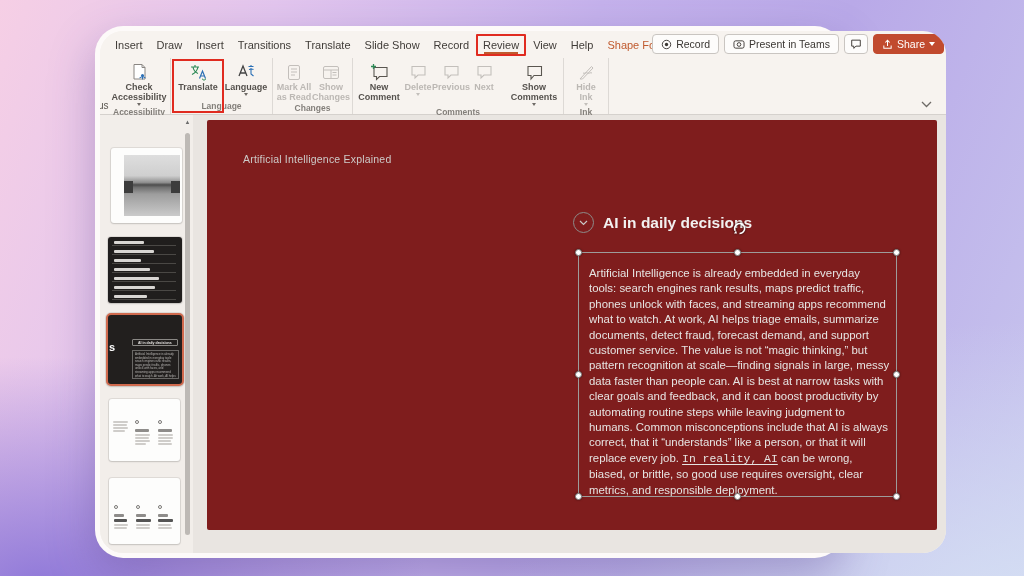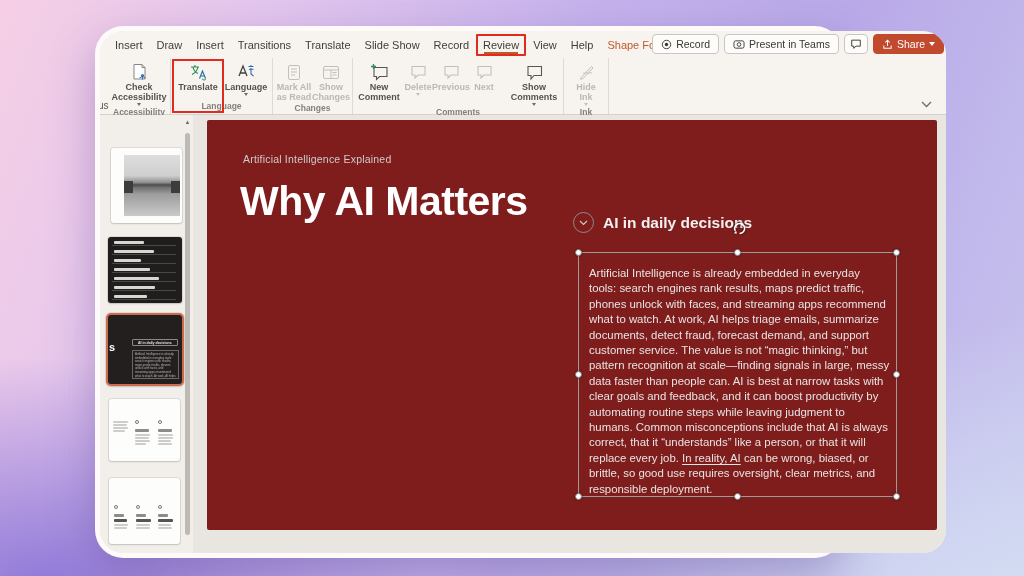--- a/index.html
+++ b/index.html
@@ -89,21 +89,21 @@
   .eyebrow { position:absolute; left:36px; top:33px; font-size:10.5px; color:#cdcbc9; letter-spacing:.2px; }
   .slidetitle { position:absolute; left:33px; top:58px; font-size:41px; font-weight:700; color:#ffffff; letter-spacing:-.5px; }
   .sechead { position:absolute; left:396px; top:94px; font-size:15.5px; font-weight:700; color:#f2f1f0; }
   .chev-circle { position:absolute; left:366px; top:92px; width:21px; height:21px; border:1.3px solid #8d8b89; border-radius:50%;
                  display:flex; align-items:center; justify-content:center; }
   .rotcur { position:absolute; left:524px; top:100px; filter:drop-shadow(0 0 1px rgba(0,0,0,.9)); }
   .selbox { position:absolute; left:371px; top:132px; width:319px; height:245px; border:1px solid #9d9c9b; }
   .handle { position:absolute; width:7px; height:7px; background:#fff; border:1px solid #7d7d7d; border-radius:50%;
             box-shadow:0 0 2px rgba(0,0,0,.5); }
   .bodytext { position:absolute; left:10px; top:13px; width:301px; font-size:11.4px; line-height:15.4px; color:#e6e4e2; }
-  .bodytext .ul { text-decoration:underline; text-underline-offset:2px; }
+  .bodytext .ul { text-decoration:underline; text-underline-offset:2px;font-family:Liberation Mono, monospace; }
 
   svg { display:block; }
 </style>
 </head>
 <body>
 
 <div class="stage">
   <div class="window">
     <div class="win-inner">
 
@@ -387,21 +387,20 @@
           <div class="vscroll">
             <span class="arrow">▲</span>
             <span class="vthumb"></span>
           </div>
         </div>
 
         <div class="editor">
           <div class="slide">
 
             <div class="eyebrow">Artificial Intelligence Explained</div>
-            <div class="slidetitle">Why AI Matters</div>
 
             <div class="chev-circle">
               <svg width="9" height="6" viewBox="0 0 9 6">
                   <polyline points="1,1 4.5,4.5 8,1" fill="none" stroke="#c9c7c5" stroke-width="1.2"></polyline>
                 </svg>
             </div>
             <div class="sechead">AI in daily decisions</div>
 
             <span class="rotcur">
               <svg width="17" height="17" viewBox="0 0 17 17">

